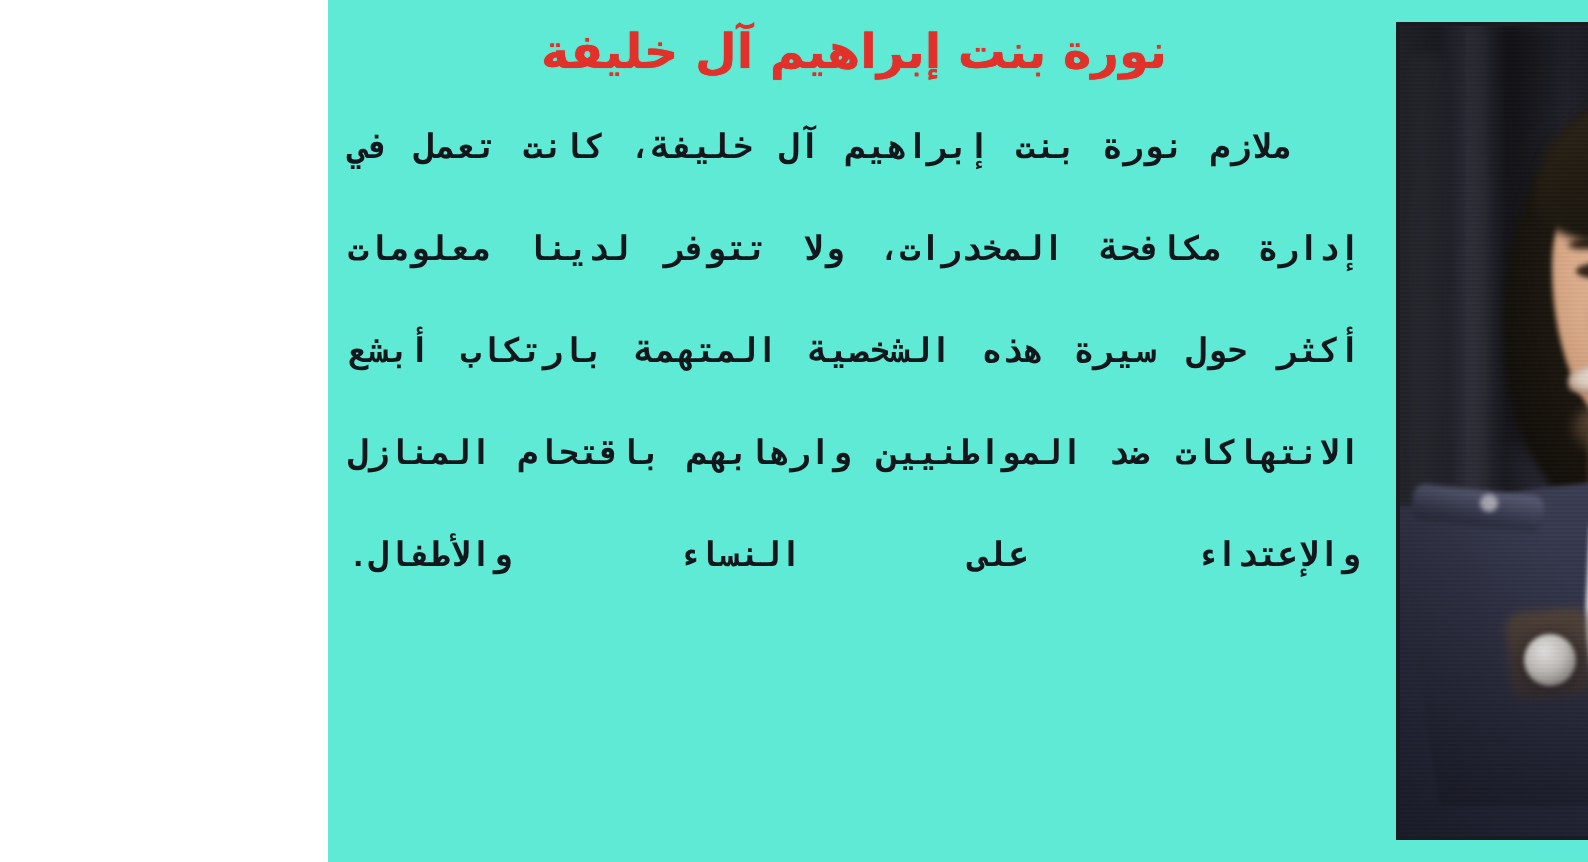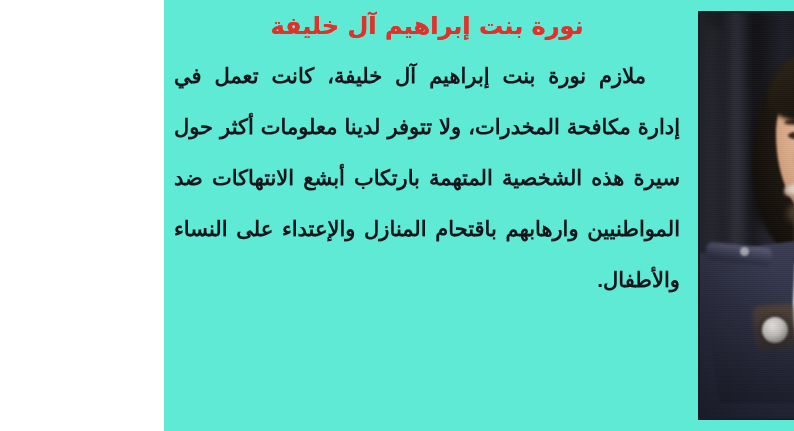--- a/index.html
+++ b/index.html
@@ -44,22 +44,22 @@
     text-align: center;
     letter-spacing: 0px;
     white-space: nowrap;
     text-shadow: 0 0 0.4px #e2302a;
   }
 
   #article-body {
     margin: 0;
     padding: 9px 10px 0 10px;
     color: #14161c;
-    font-family: Liberation Sans, sans-serif;
-    font-size: 21px;
+    font-family: Liberation Mono, monospace;
+    font-size: 17px;
     font-weight: bold;
     line-height: 51px;
     text-align: justify;
     text-justify: inter-word;
     text-indent: 34px;
     word-spacing: 1px;
   }
   #article-body::after {
     content: "";
     display: inline-block;

